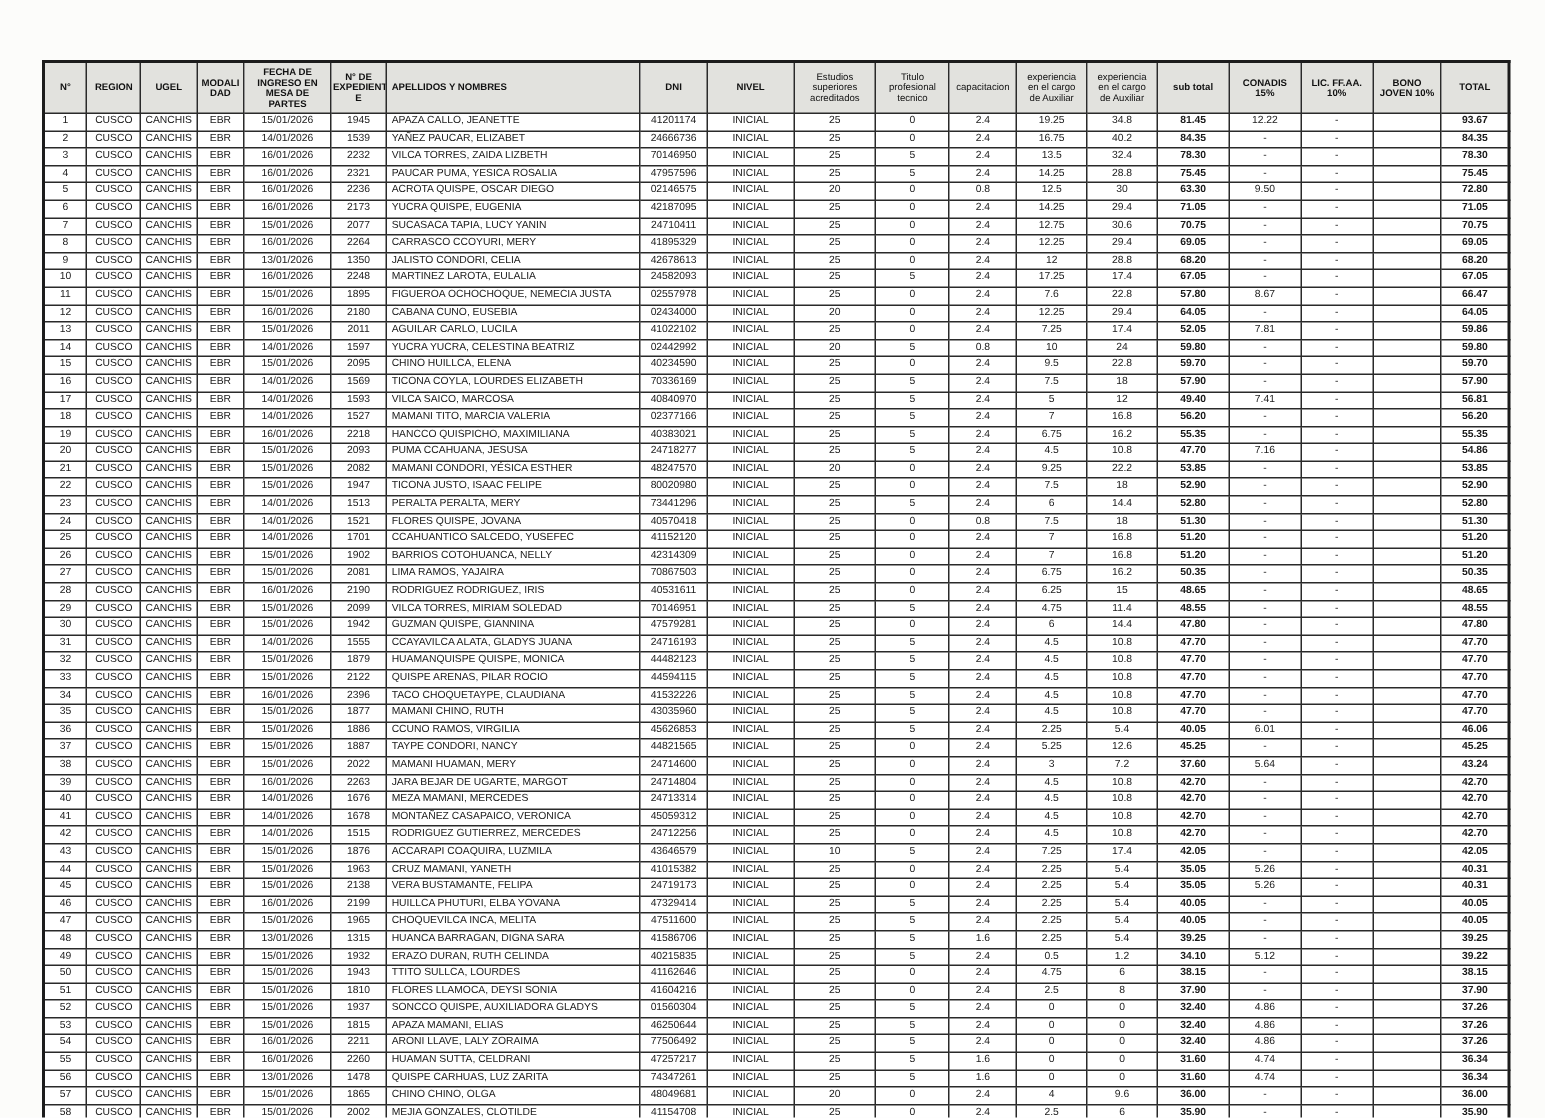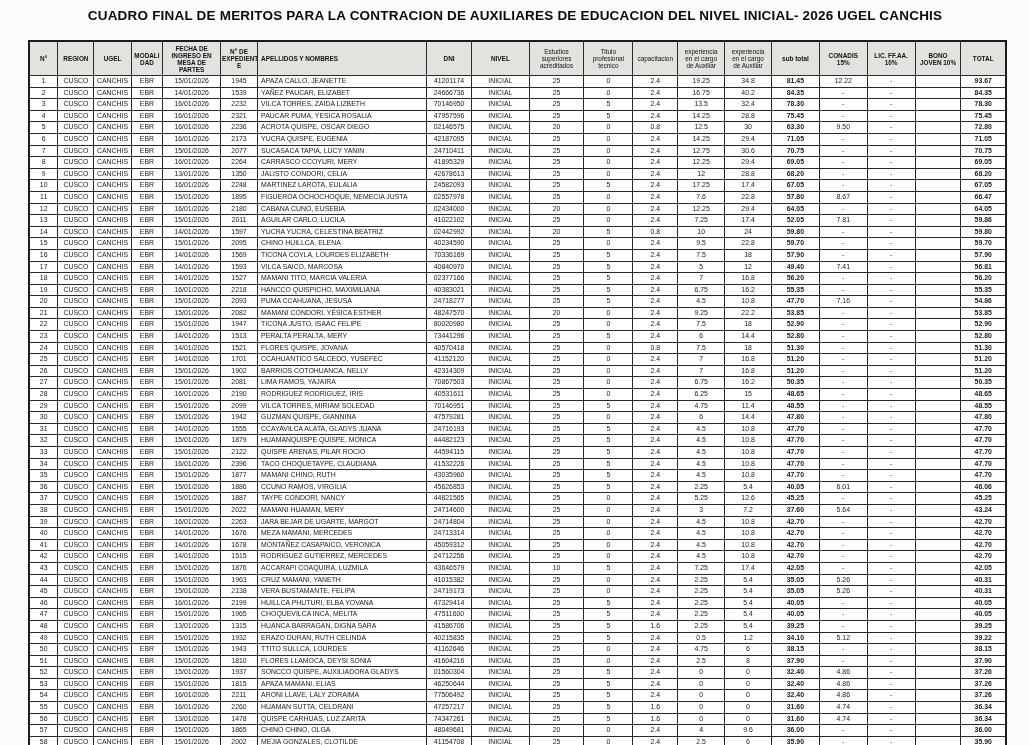--- a/index.html
+++ b/index.html
@@ -40,21 +40,20 @@
     color:#1a1a1a;
   }
   table.merit tbody td.name{text-align:left;padding-left:3px;}
   table.merit tbody td.bold{font-weight:bold;}
 </style>
 </head>
 <body>
 
 <div class="page">
 
-  <div class="doc-title">CUADRO FINAL DE MERITOS PARA LA CONTRACION DE AUXILIARES DE EDUCACION DEL NIVEL INICIAL- 2026 UGEL CANCHIS</div>
 
   <table class="merit">
     <colgroup>
       <col style="width:2.95%">
         <col style="width:3.70%">
         <col style="width:3.80%">
       <col style="width:3.25%">
         <col style="width:5.90%">
         <col style="width:3.80%">
       <col style="width:17.30%">

